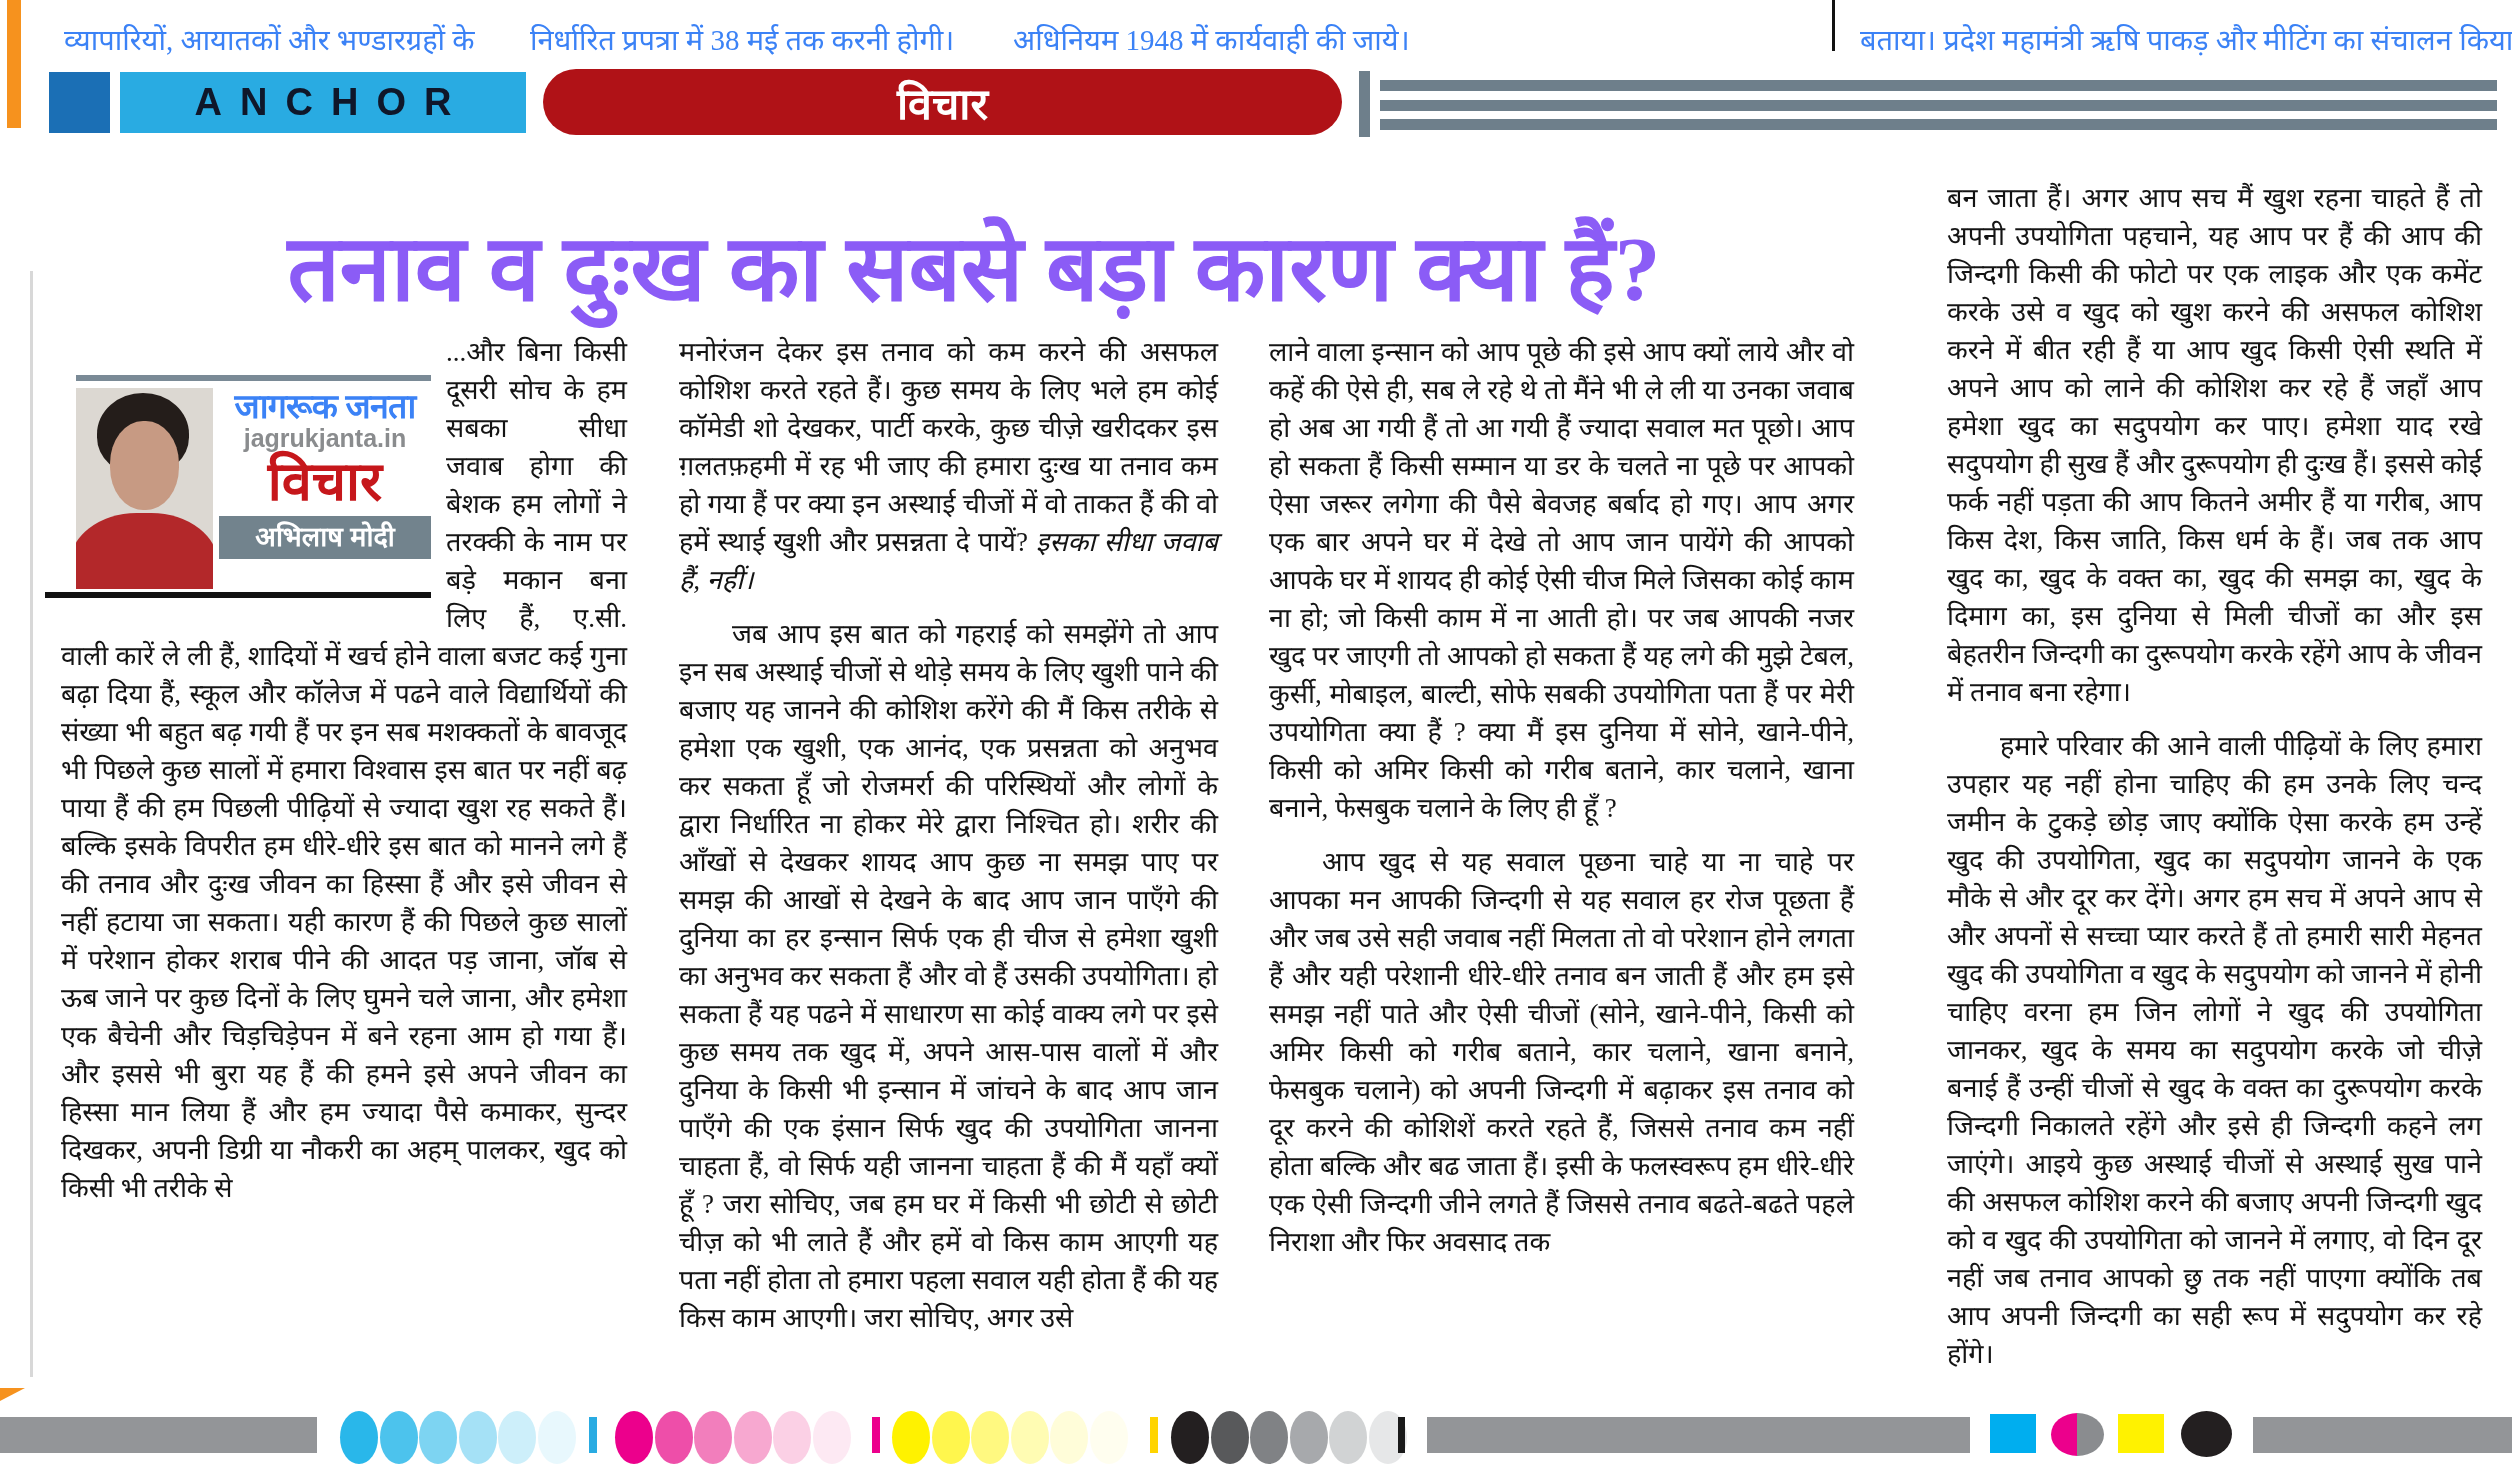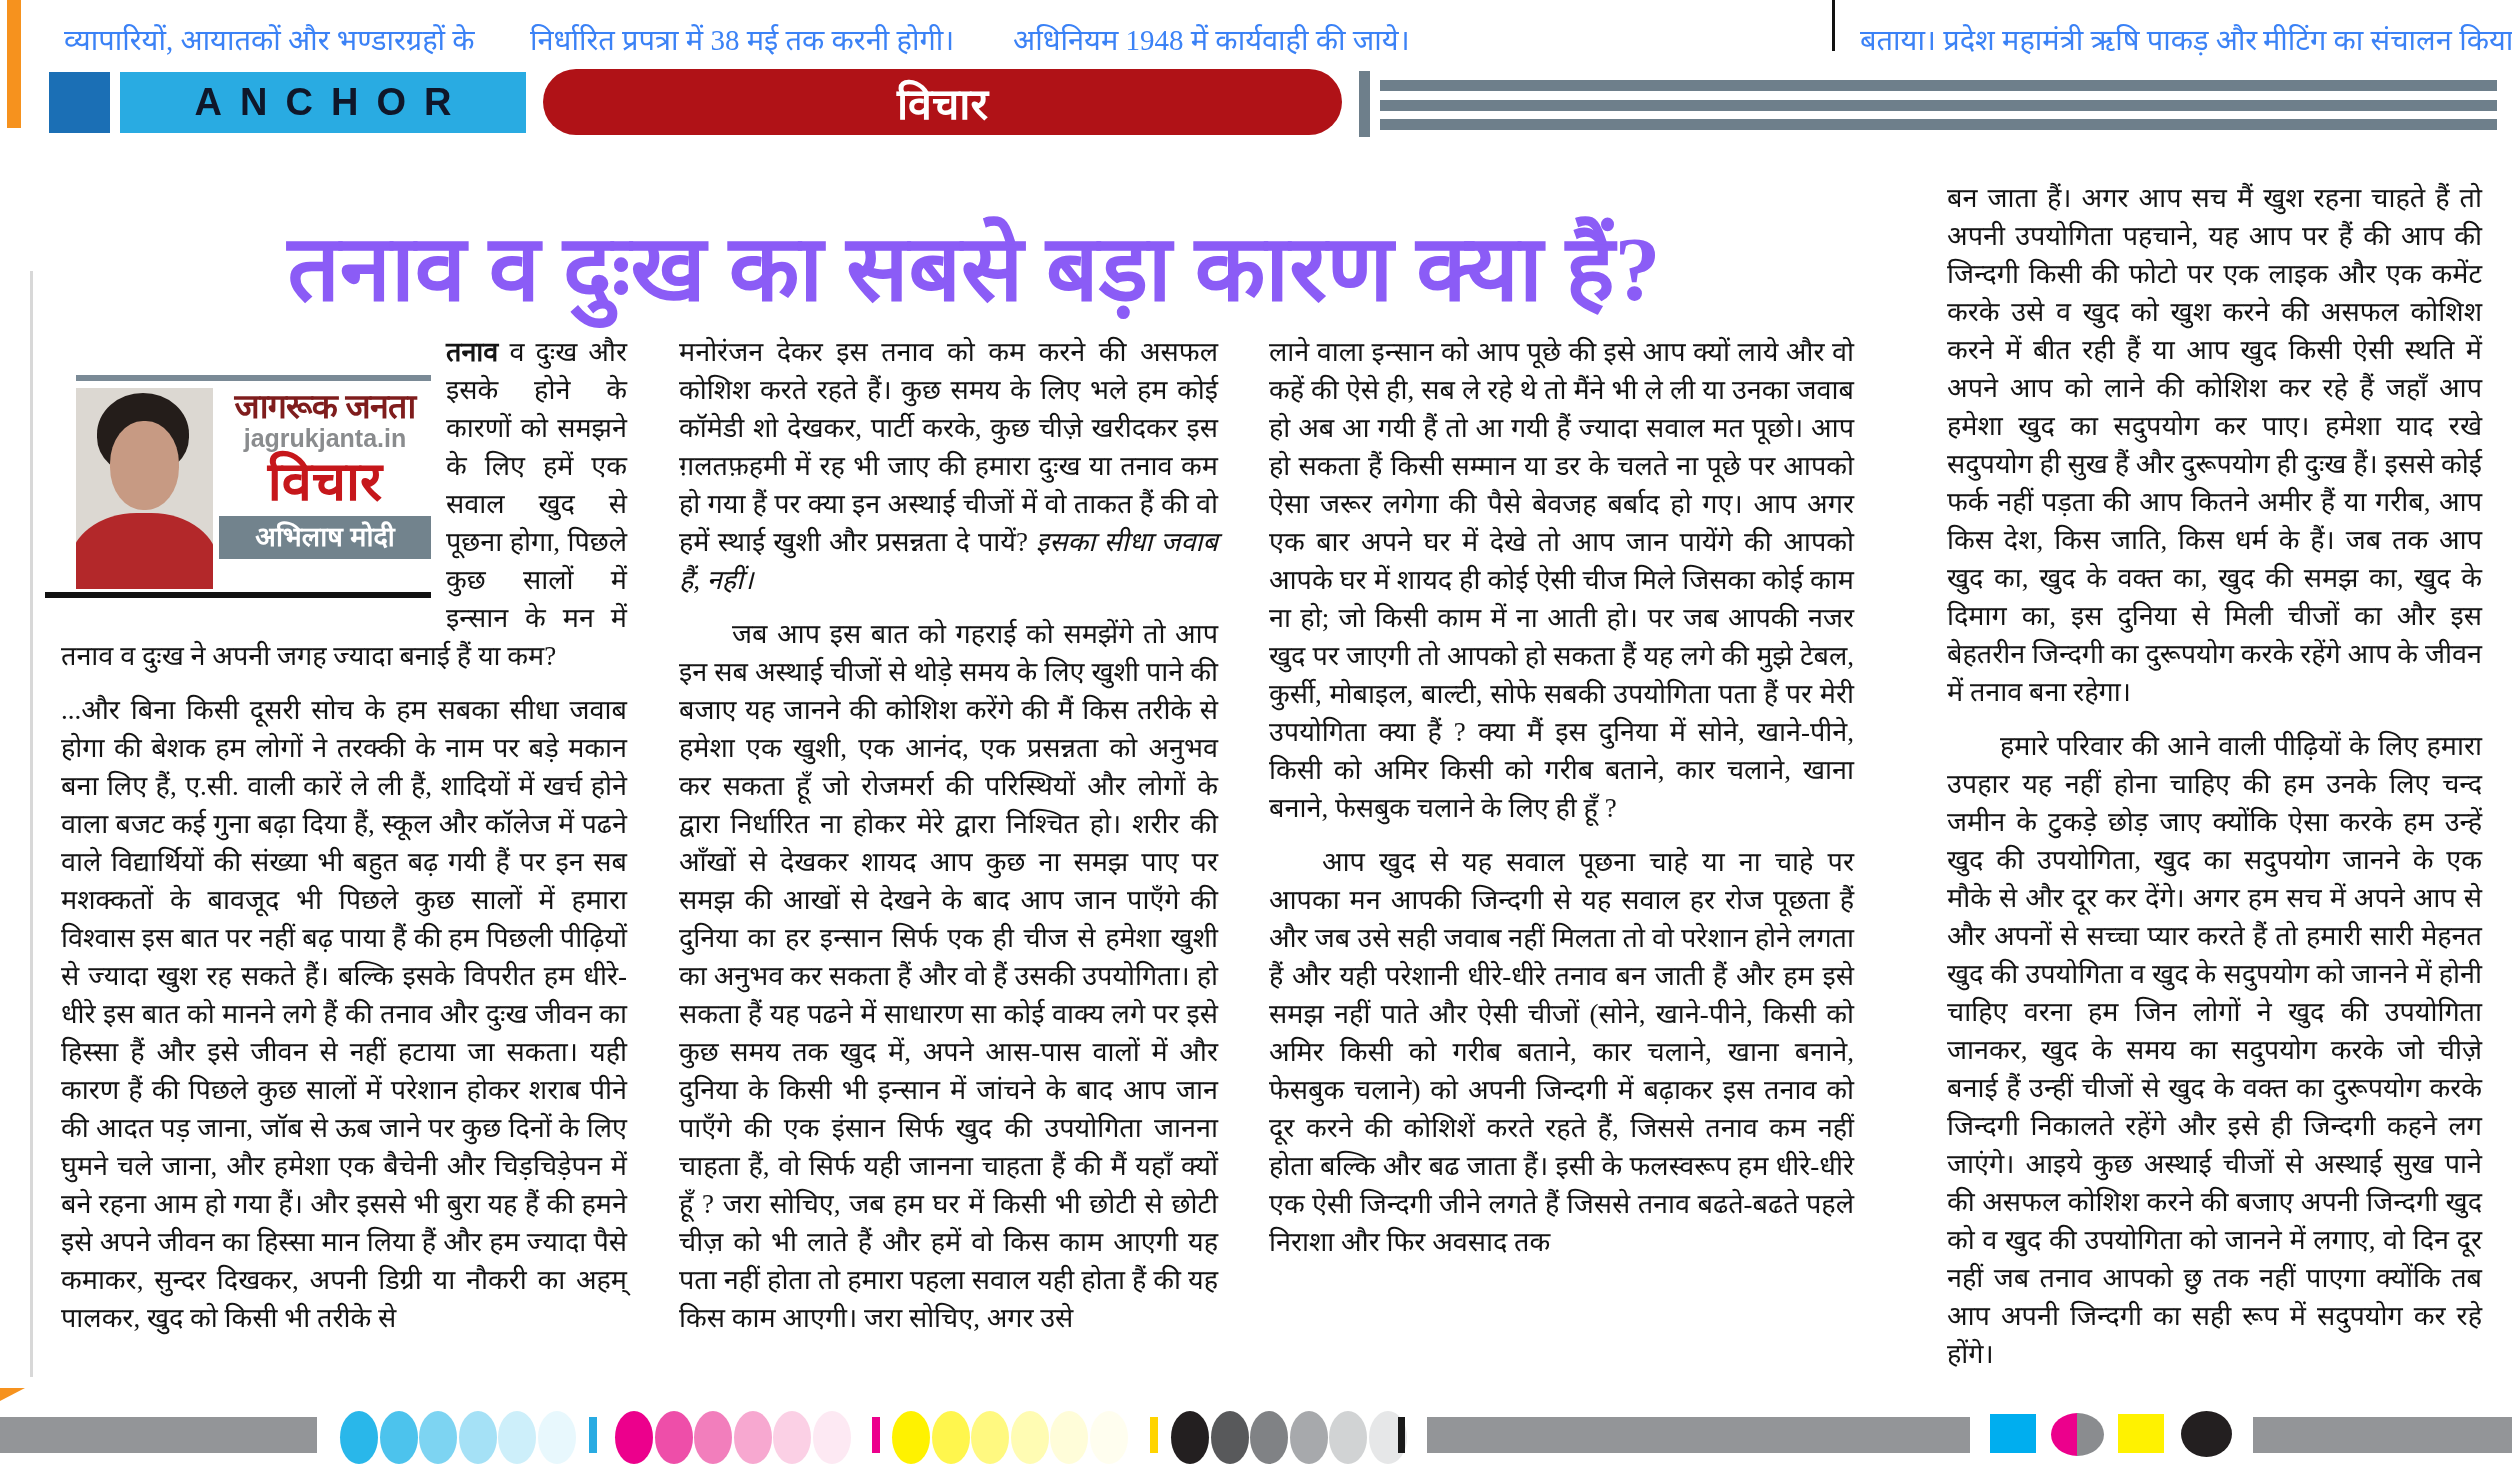--- a/index.html
+++ b/index.html
@@ -49,21 +49,21 @@
 
   
   .author-float{float:left;width:386px;height:247px;margin:38px 15px 8.2px 0;position:relative;}
   .af-toprule{position:absolute;left:31px;top:20px;width:355px;height:5.8px;background:#7a8a96;}
   .af-botrule{position:absolute;left:0px;top:237px;width:386px;height:5.8px;background:#111;}
   .af-photo{position:absolute;left:31px;top:33px;width:137px;height:201px;background:#dcd8d2;overflow:hidden;}
   .af-hair{position:absolute;top:5px;left:21.4px;width:92px;height:82px;background:#241d1a;border-radius:50% 50% 46% 46%;}
   .af-face{position:absolute;top:33px;left:34px;width:69px;height:89px;background:#c79a83;border-radius:48%;}
   .af-shirt{position:absolute;bottom:0;left:-6.6px;width:150px;height:76px;background:#b3282a;border-radius:45% 45% 0 0/70% 70% 0 0;}
   .af-caption{position:absolute;left:174px;top:33px;width:212px;text-align:center;font-family:"Liberation Sans", sans-serif;}
-  .af-brand{font-size:34px;font-weight:bold;color:#7f1d1d;line-height:36px;letter-spacing:-0.8px;}
+  .af-brand{font-size:34px;font-weight:bold;color:#3b82f6;line-height:36px;letter-spacing:-0.8px;}
   .af-site{font-size:25px;font-weight:bold;color:#8a8c8e;line-height:28px;}
   .af-vichar{font-size:54px;font-weight:bold;color:#c6171b;line-height:59px;}
   .af-band{margin-top:5px;background:#72838d;color:#ffffff;font-size:27px;font-weight:bold;
     line-height:43px;height:43px;}
 
   
   .cb-rect{position:absolute;top:1417px;height:36px;background:#939598;}
   .cb-r1{left:0;width:317px;}
   .cb-r2{left:1427px;width:543px;}
   .cb-r3{left:2253px;width:259px;}
@@ -118,21 +118,20 @@
       <div class="af-shirt"></div>
     </div>
     <div class="af-caption">
       <div class="af-brand">जागरूक जनता</div>
       <div class="af-site">jagrukjanta.in</div>
       <div class="af-vichar">विचार</div>
       <div class="af-band">अभिलाष मोदी</div>
     </div>
     <div class="af-botrule"></div>
   </div>
-  <p class="para"><span class="lead">तनाव</span><span> व दुःख और इसके होने के कारणों को समझने के लिए हमें एक सवाल खुद से पूछना होगा, पिछले कुछ सालों में इन्सान के मन में तनाव व दुःख ने अपनी जगह ज्यादा बनाई हैं या कम?</span></p>
   <p class="para">...और बिना किसी दूसरी सोच के हम सबका सीधा जवाब होगा की बेशक हम लोगों ने तरक्की के नाम पर बड़े मकान बना लिए हैं, ए.सी. वाली कारें ले ली हैं, शादियों में खर्च होने वाला बजट कई गुना बढ़ा दिया हैं, स्कूल और कॉलेज में पढने वाले विद्यार्थियों की संख्या भी बहुत बढ़ गयी हैं पर इन सब मशक्कतों के बावजूद भी पिछले कुछ सालों में हमारा विश्वास इस बात पर नहीं बढ़ पाया हैं की हम पिछली पीढ़ियों से ज्यादा खुश रह सकते हैं। बल्कि इसके विपरीत हम धीरे-धीरे इस बात को मानने लगे हैं की तनाव और दुःख जीवन का हिस्सा हैं और इसे जीवन से नहीं हटाया जा सकता। यही कारण हैं की पिछले कुछ सालों में परेशान होकर शराब पीने की आदत पड़ जाना, जॉब से ऊब जाने पर कुछ दिनों के लिए घुमने चले जाना, और हमेशा एक बैचेनी और चिड़चिड़ेपन में बने रहना आम हो गया हैं। और इससे भी बुरा यह हैं की हमने इसे अपने जीवन का हिस्सा मान लिया हैं और हम ज्यादा पैसे कमाकर, सुन्दर दिखकर, अपनी डिग्री या नौकरी का अहम् पालकर, खुद को किसी भी तरीके से</p>
 </div>
 
 <div class="col col-2">
   <p class="para"><span>मनोरंजन देकर इस तनाव को कम करने की असफल कोशिश करते रहते हैं। कुछ समय के लिए भले हम कोई कॉमेडी शो देखकर, पार्टी करके, कुछ चीजे़ खरीदकर इस ग़लतफ़हमी में रह भी जाए की हमारा दुःख या तनाव कम हो गया हैं पर क्या इन अस्थाई चीजों में वो ताकत हैं की वो हमें स्थाई खुशी और प्रसन्नता दे पायें? </span><span class="ital">इसका सीधा जवाब हैं, नहीं।</span></p>
   <p class="para indent">जब आप इस बात को गहराई को समझेंगे तो आप इन सब अस्थाई चीजों से थोड़े समय के लिए खुशी पाने की बजाए यह जानने की कोशिश करेंगे की मैं किस तरीके से हमेशा एक खुशी, एक आनंद, एक प्रसन्नता को अनुभव कर सकता हूँ जो रोजमर्रा की परिस्थियों और लोगों के द्वारा निर्धारित ना होकर मेरे द्वारा निश्चित हो। शरीर की आँखों से देखकर शायद आप कुछ ना समझ पाए पर समझ की आखों से देखने के बाद आप जान पाएँगे की दुनिया का हर इन्सान सिर्फ एक ही चीज से हमेशा खुशी का अनुभव कर सकता हैं और वो हैं उसकी उपयोगिता। हो सकता हैं यह पढने में साधारण सा कोई वाक्य लगे पर इसे कुछ समय तक खुद में, अपने आस-पास वालों में और दुनिया के किसी भी इन्सान में जांचने के बाद आप जान पाएँगे की एक इंसान सिर्फ खुद की उपयोगिता जानना चाहता हैं, वो सिर्फ यही जानना चाहता हैं की मैं यहाँ क्यों हूँ ? जरा सोचिए, जब हम घर में किसी भी छोटी से छोटी चीज़ को भी लाते हैं और हमें वो किस काम आएगी यह पता नहीं होता तो हमारा पहला सवाल यही होता हैं की यह किस काम आएगी। जरा सोचिए, अगर उसे</p>
 </div>
 
 <div class="col col-3">
   <p class="para">लाने वाला इन्सान को आप पूछे की इसे आप क्यों लाये और वो कहें की ऐसे ही, सब ले रहे थे तो मैंने भी ले ली या उनका जवाब हो अब आ गयी हैं तो आ गयी हैं ज्यादा सवाल मत पूछो। आप हो सकता हैं किसी सम्मान या डर के चलते ना पूछे पर आपको ऐसा जरूर लगेगा की पैसे बेवजह बर्बाद हो गए। आप अगर एक बार अपने घर में देखे तो आप जान पायेंगे की आपको आपके घर में शायद ही कोई ऐसी चीज मिले जिसका कोई काम ना हो; जो किसी काम में ना आती हो। पर जब आपकी नजर खुद पर जाएगी तो आपको हो सकता हैं यह लगे की मुझे टेबल, कुर्सी, मोबाइल, बाल्टी, सोफे सबकी उपयोगिता पता हैं पर मेरी उपयोगिता क्या हैं ? क्या मैं इस दुनिया में सोने, खाने-पीने, किसी को अमिर किसी को गरीब बताने, कार चलाने, खाना बनाने, फेसबुक चलाने के लिए ही हूँ ?</p>

